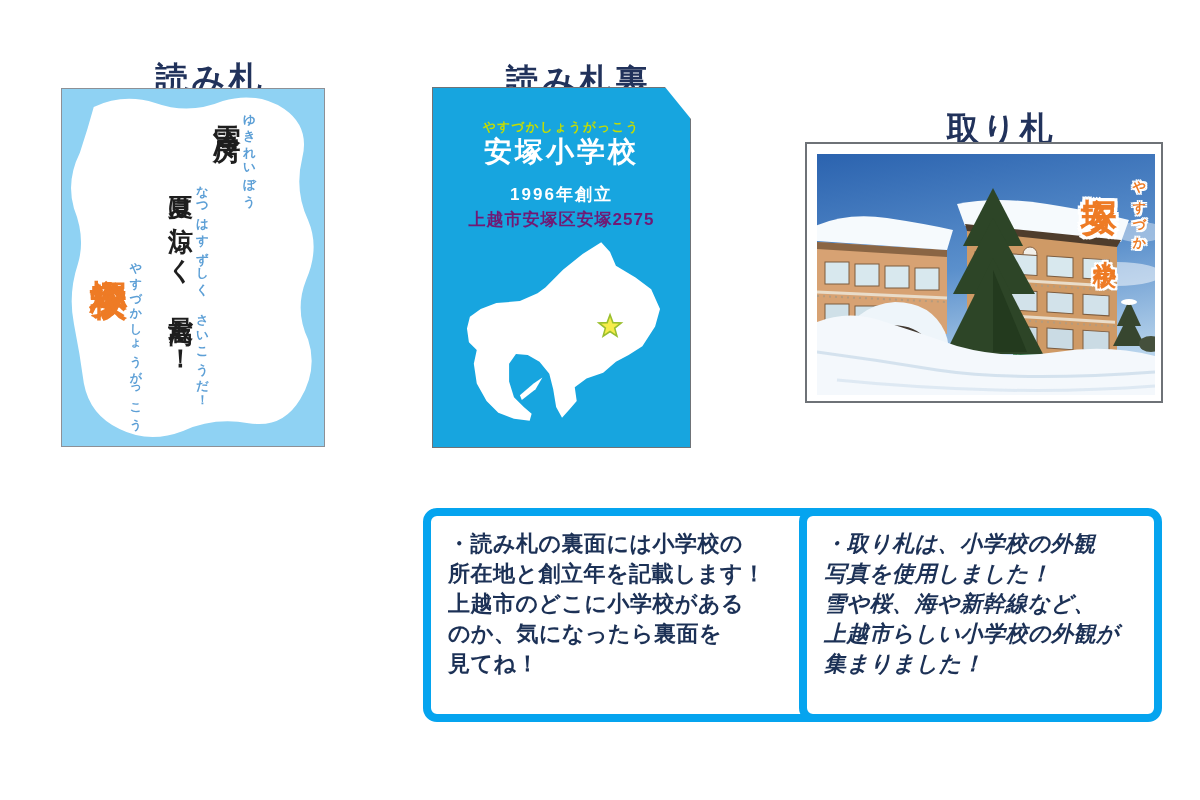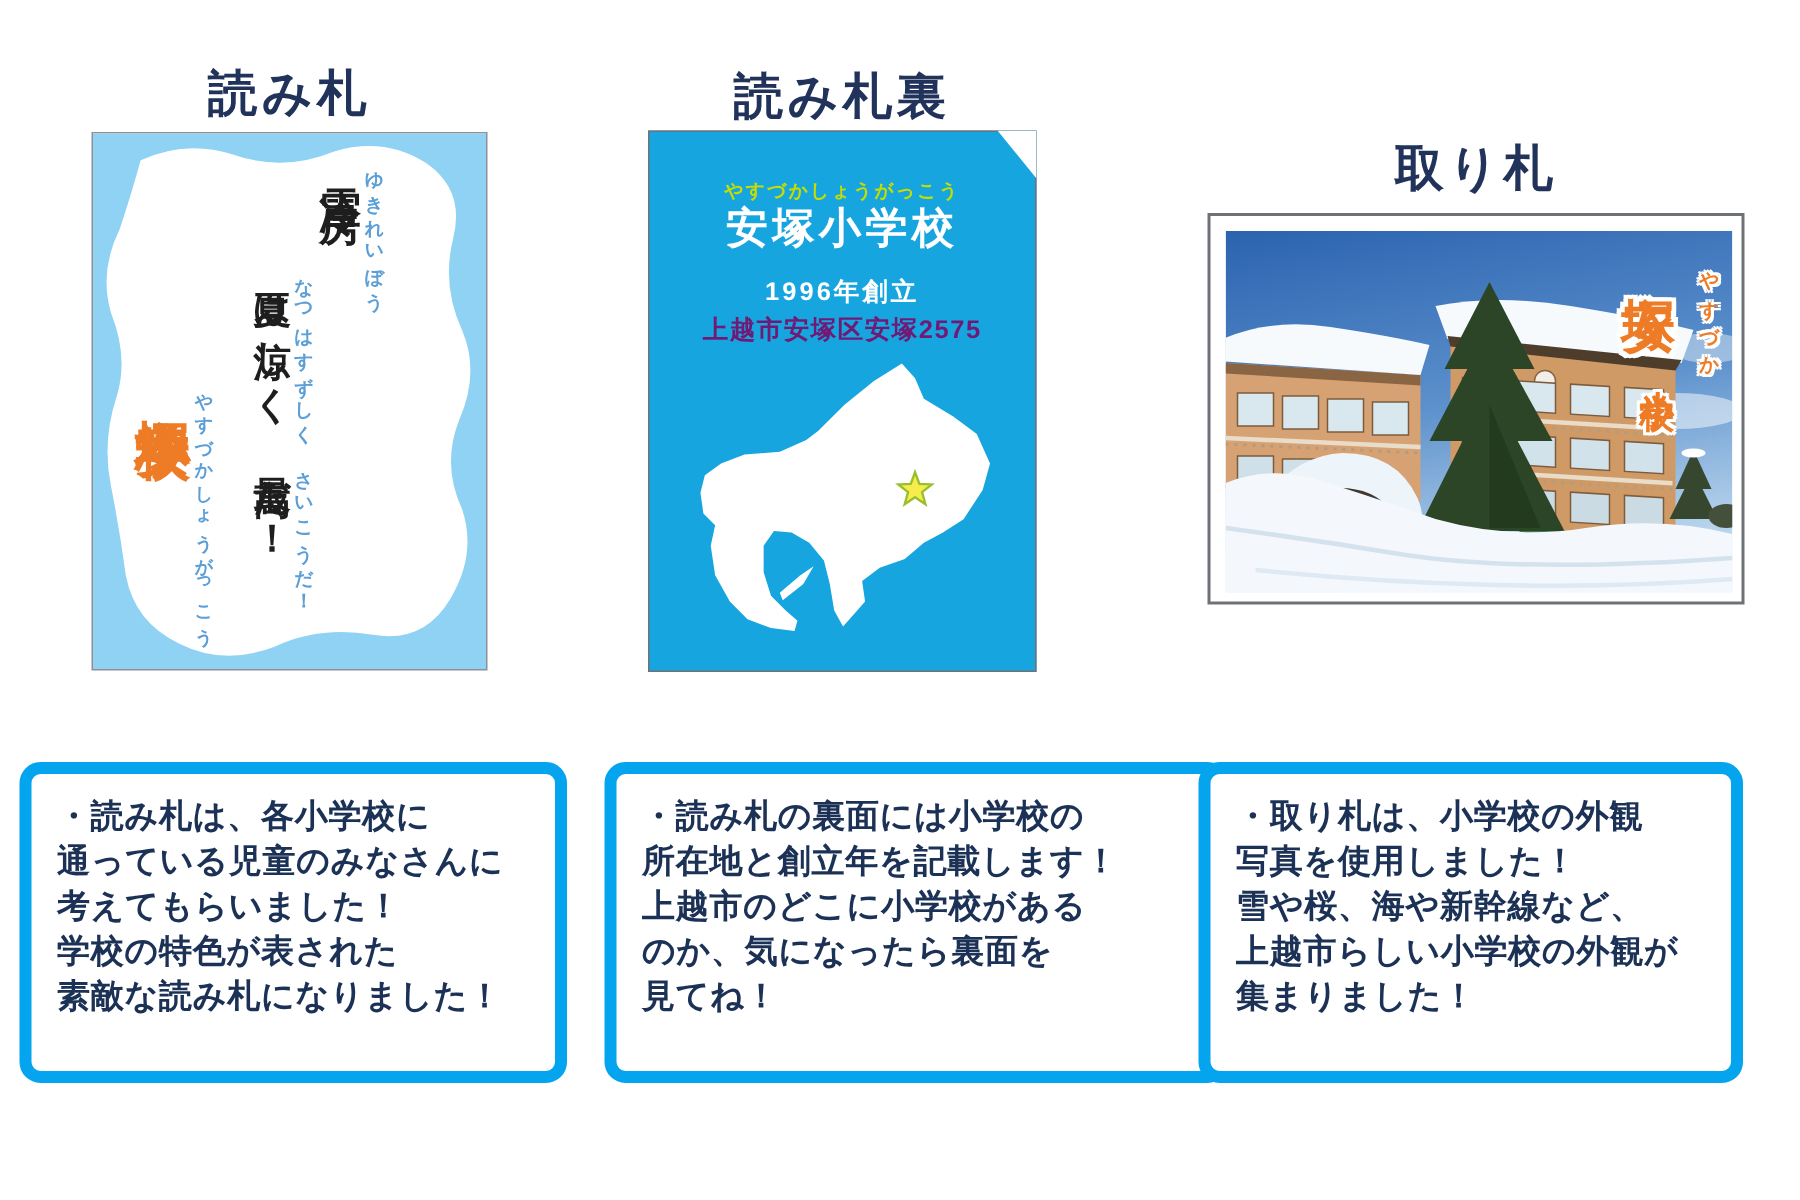--- a/index.html
+++ b/index.html
@@ -2,21 +2,21 @@
 <html><head>
 <meta charset="utf-8">
 <style>
   html,body { margin:0; padding:0; background:#ffffff; }
   .page {
     position:relative; width:1200px; height:800px; background:#ffffff;
     font-family:"Liberation Sans","DejaVu Sans",sans-serif; overflow:hidden;
   }
   
   .card-title {
-    position:absolute; margin:0; text-align:center;
+    position:absolute; margin:17px; text-align:center;
     font-size:33px; font-weight:900; letter-spacing:3px; color:#21325B;
   }
   .t1 { left:61px;  top:40px; width:264px; }
   .t2 { left:432px; top:42px; width:259px; }
   .t3 { left:805px; top:90px; width:358px; }
 
   
   .card { position:absolute; box-sizing:border-box; }
 
   
@@ -65,22 +65,22 @@
   .lbl-sub  { left:276px; top:88px; font-size:23px; letter-spacing:2px; }
 
   
   .note {
     position:absolute; top:508px; height:214px; box-sizing:border-box;
     background:#ffffff; border:8px solid #05A4EF; border-radius:14px;
     color:#1C3156; font-size:22px; font-weight:700; line-height:1.36;
     letter-spacing:0.5px; white-space:pre-line; padding:13px 8px 0 17px;
   }
   .n1 { left:13px;  width:365px; }
-  .n2 { left:403px; width:416px; }
-  .n3 { left:799px; width:363px; }
+  .n2 { left:423px; width:416px; }
+  .n3 { left:799px; width:363px;font-style:italic; }
 </style>
 </head>
 <body>
 
 <div class="page">
 
   <h2 class="card-title t1">読み札</h2>
   <h2 class="card-title t3">取り札</h2>
   <h2 class="card-title t2">読み札裏</h2>
 
@@ -202,25 +202,20 @@
         <path d="M0,168 Q30,156 62,166 Q100,178 140,192 Q190,206 240,198 Q290,190 338,202 L338,241 L0,241 Z" fill="#f4f8fc"></path>
         <path d="M0,198 Q60,206 120,216 Q200,228 338,218" stroke="#ccdcea" fill="none" stroke-width="3" opacity="0.8"></path>
         <path d="M20,226 Q100,234 180,236 Q260,238 338,232" stroke="#d8e5f0" fill="none" stroke-width="3" opacity="0.8"></path>
       </svg>
       <span class="vtext ph-label lbl-main outline-big">安塚</span>
       <span class="vtext ph-label lbl-furi outline-sm">やすづか</span>
       <span class="vtext ph-label lbl-sub outline-sm">小学校</span>
     </div>
   </div>
 
-  <div class="note n1">・読み札は、各小学校に
-通っている児童のみなさんに
-考えてもらいました！
-学校の特色が表された
-素敵な読み札になりました！</div>
   <div class="note n2">・読み札の裏面には小学校の
 所在地と創立年を記載します！
 上越市のどこに小学校がある
 のか、気になったら裏面を
 見てね！</div>
   <div class="note n3">・取り札は、小学校の外観
 写真を使用しました！
 雪や桜、海や新幹線など、
 上越市らしい小学校の外観が
 集まりました！</div>

